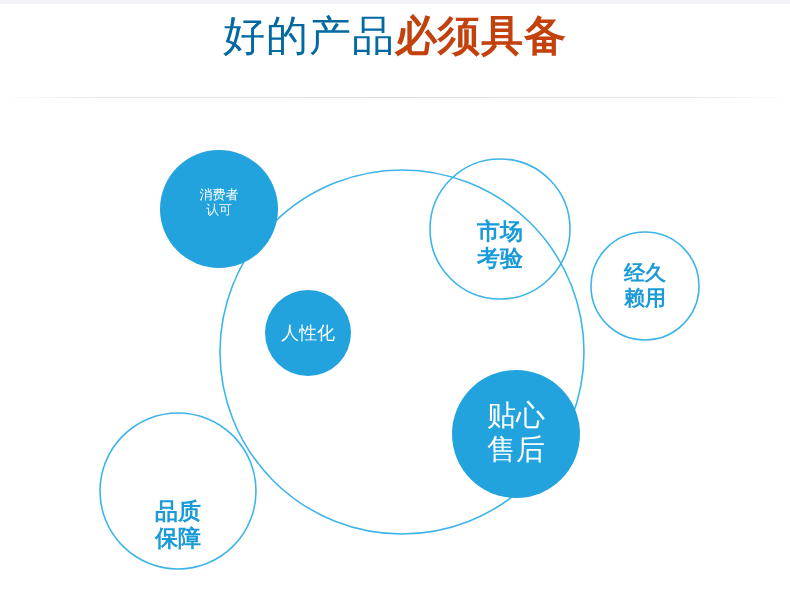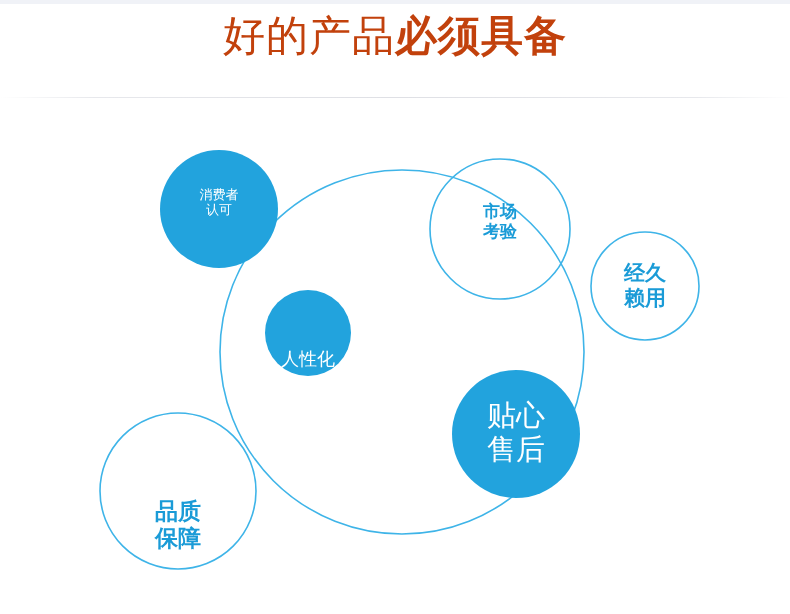--- a/index.html
+++ b/index.html
@@ -26,21 +26,21 @@
   }
   .title {
     position:absolute; left:0; top:6px; width:790px;
     text-align:center;
     font-size:42px;
     font-weight:bold;
     line-height:52px;
     letter-spacing:1px;
     white-space:nowrap;
   }
-  .title .t-grey { color:#c2410c; font-weight:400; }
+  .title .t-grey { color:#0369a1; font-weight:400; }
   .title .t-blue { color:#c2410c; font-weight:bold; }
   .subtitle {
     position:absolute; left:0; top:62px; width:790px;
     text-align:center;
     font-size:15px;
     color:#b9b9b9;
     letter-spacing:1px;
     white-space:nowrap;
   }
   .divider {
@@ -83,25 +83,25 @@
         <circle cx="500" cy="135" r="70" fill="#ffffff" fill-opacity="0.0" stroke="#3eb4e8" stroke-width="1.6"></circle>
         <circle cx="645" cy="192" r="54" fill="#ffffff" fill-opacity="0.0" stroke="#3eb4e8" stroke-width="1.6"></circle>
         <circle cx="178" cy="397" r="78" fill="#ffffff" fill-opacity="0.0" stroke="#3eb4e8" stroke-width="1.6"></circle>
         <circle cx="219" cy="115" r="59" fill="#22a3dd" stroke="none"></circle>
         <circle cx="308" cy="239" r="43" fill="#22a3dd" stroke="none"></circle>
         <circle cx="516" cy="340" r="64" fill="#22a3dd" stroke="none"></circle>
       </svg>
     <div id="labels">
         <div class="label solid" style="font-size: 13px; left: 160px; width: 118px; top: 92.5px;">消费者
 认可</div>
-        <div class="label outline" style="font-size: 17px; left: 430px; width: 140px; top: 108px;">市场
+        <div class="label outline" style="font-size: 23px; left: 430px; width: 140px; top: 124px;">市场
 考验</div>
         <div class="label outline" style="font-size: 21px; left: 591px; width: 108px; top: 167px;">经久
 赖用</div>
-        <div class="label solid" style="font-size: 18px; left: 265px; width: 86px; top: 228.5px; margin-top: 26px;">人性化</div>
+        <div class="label solid" style="font-size: 18px; left: 265px; width: 86px; top: 228.5px;">人性化</div>
         <div class="label solid" style="font-size: 29px; left: 452px; width: 128px; top: 304px;">贴心
 售后</div>
         <div class="label outline" style="font-size: 23px; left: 100px; width: 156px; top: 370px; margin-top: 34px;">品质
 保障</div>
       </div>
   </div>
 
 </div>
 
 </body></html>

